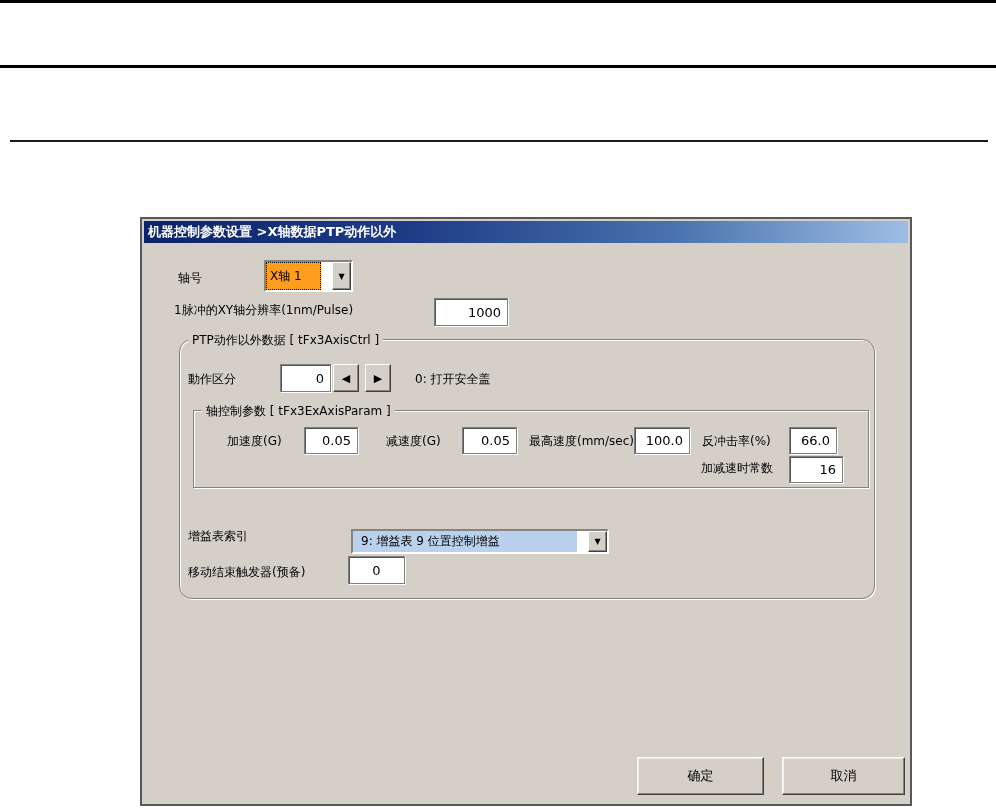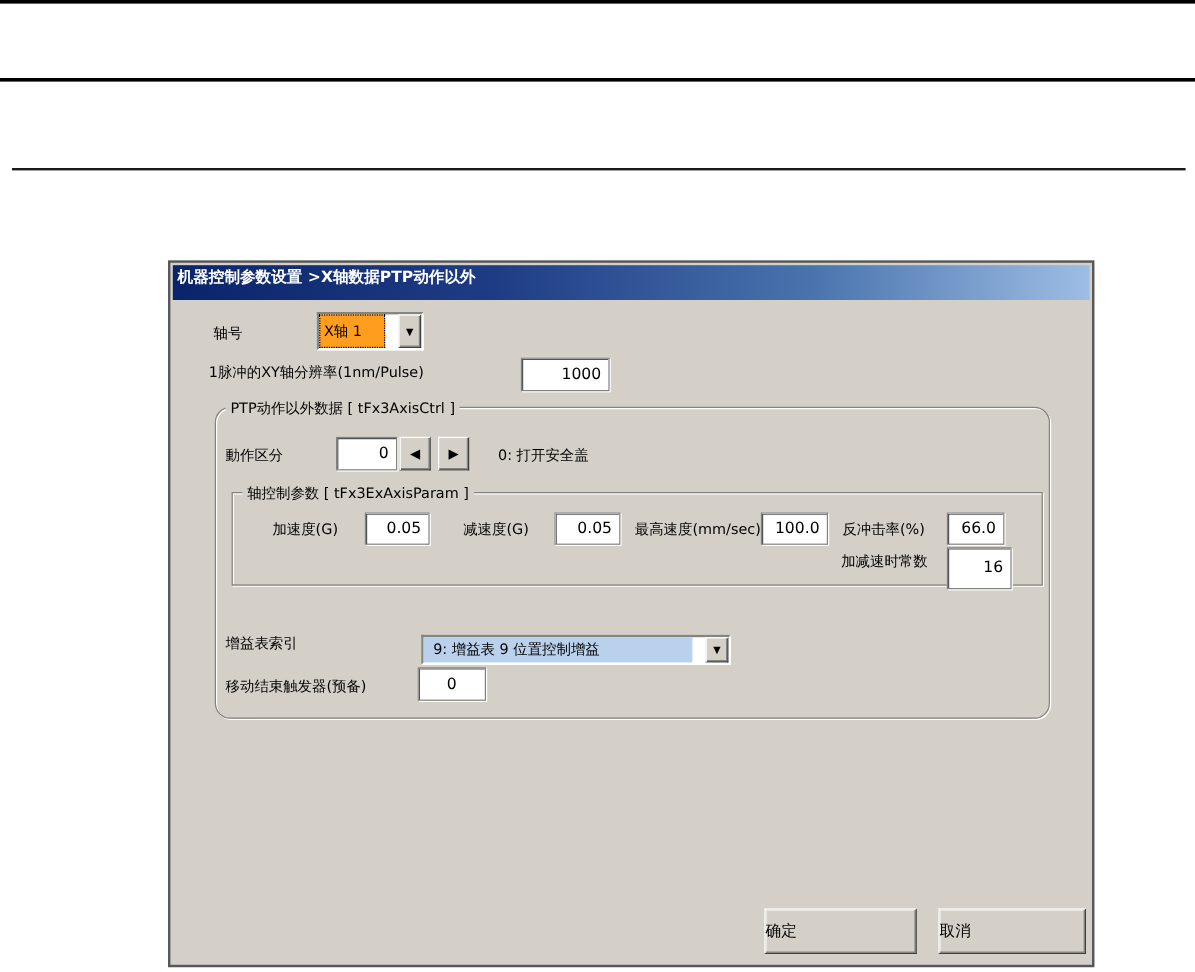--- a/index.html
+++ b/index.html
@@ -11,21 +11,21 @@
   .rule { position:absolute; background:#000; }
   .rule1 { left:0; top:0; width:996px; height:3px; }
   .rule2 { left:0; top:65px; width:996px; height:3px; }
   .rule3 { left:10px; top:140px; width:978px; height:2px; background:#1a1a1a; }
 
   .dialog {
     position:absolute; left:140px; top:217px; width:772px; height:589px;
     background:#d4d0c8; border:2px solid #57585c;
   }
   .titlebar {
-    position:absolute; left:2px; top:2px; right:2px; height:29px;
+    position:absolute; left:2px; top:2px; right:2px; height:22px;
     background:linear-gradient(to right, #0a246a 0%, #1e3c85 35%, #4a74ae 70%, #9dbde4 100%);
     color:#fff; font-size:13px; font-weight:bold; line-height:21px; padding-left:4px;
     white-space:nowrap; overflow:hidden;
   }
   .lbl { position:absolute; font-size:12px; white-space:nowrap; line-height:16px; }
   .txt {
     position:absolute; background:#fff; border:1px solid #808080;
     box-shadow: inset 1px 1px 0 #555, 1px 1px 0 #fff;
     font-family:"DejaVu Sans", sans-serif; font-size:13px; text-align:right;
     padding:0 6px 0 2px; color:#000;
@@ -62,21 +62,21 @@
   }
   .groupbox > .legend {
     position:absolute; top:-8px; left:8px; background:#d4d0c8;
     padding:0 4px; font-size:12px; line-height:16px; white-space:nowrap;
   }
   .btn {
     position:absolute; background:#d4d0c8; border:1px solid;
     border-color:#ffffff #404040 #404040 #ffffff;
     box-shadow: inset -1px -1px 0 #848480, inset 1px 1px 0 #efede7;
     font-family:"DejaVu Sans", sans-serif; font-size:13px; color:#000;
-    display:flex; align-items:center; cursor:default;
+    display:flex; align-items:center; justify-content:center; cursor:default;
   }
 </style>
 </head>
 <body>
 
 <div class="page">
 
   <div class="rule rule1"></div>
   <div class="rule rule2"></div>
   <div class="rule rule3"></div>
@@ -122,21 +122,21 @@
         <div class="lbl" style="left:192px; top:22px;">减速度(G)</div>
         <input class="txt" style="left: 268px; top: 16px; width: 55px; height: 27px;" value="0.05">
 
         <div class="lbl" style="left:335px; top:22px;">最高速度(mm/sec)</div>
         <input class="txt" style="left: 440px; top: 16px; width: 56px; height: 27px;" value="100.0">
 
         <div class="lbl" style="left:508px; top:22px;">反冲击率(%)</div>
         <input class="txt" style="left: 595px; top: 16px; width: 48px; height: 27px;" value="66.0">
 
         <div class="lbl" style="left:507px; top:49px;">加减速时常数</div>
-        <input class="txt" style="left: 595px; top: 45px; width: 54px; height: 35px;" value="16">
+        <input class="txt" style="left: 595px; top: 45px; width: 54px; height: 27px;" value="16">
       </div>
 
       <div class="lbl" style="left:8px; top:188px;">增益表索引</div>
       <div class="combo" style="left:171px; top:189px; width:258px; height:25px;">
         <div class="sel blue">
           <span>9: 增益表 9 位置控制增益</span>
         </div>
         <div class="drop-btn">
           <span>▼</span>
         </div>

